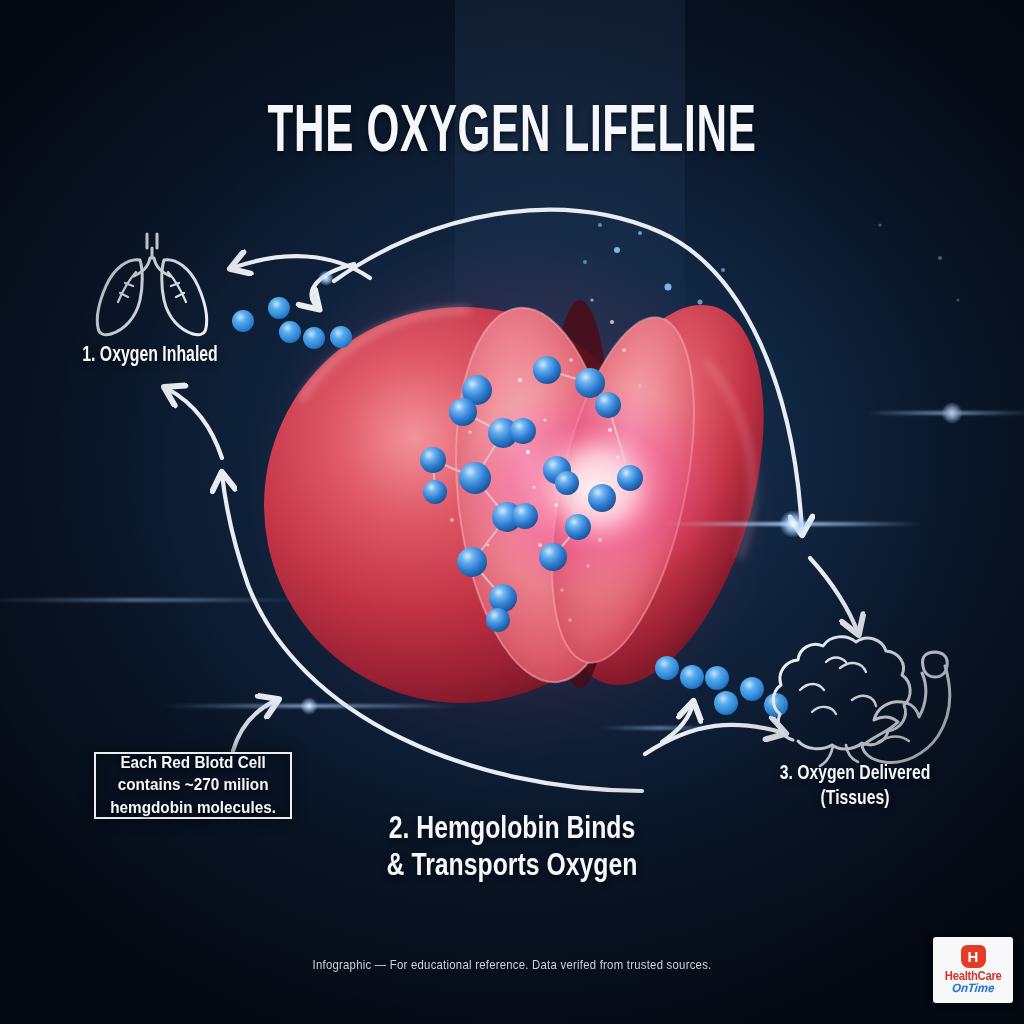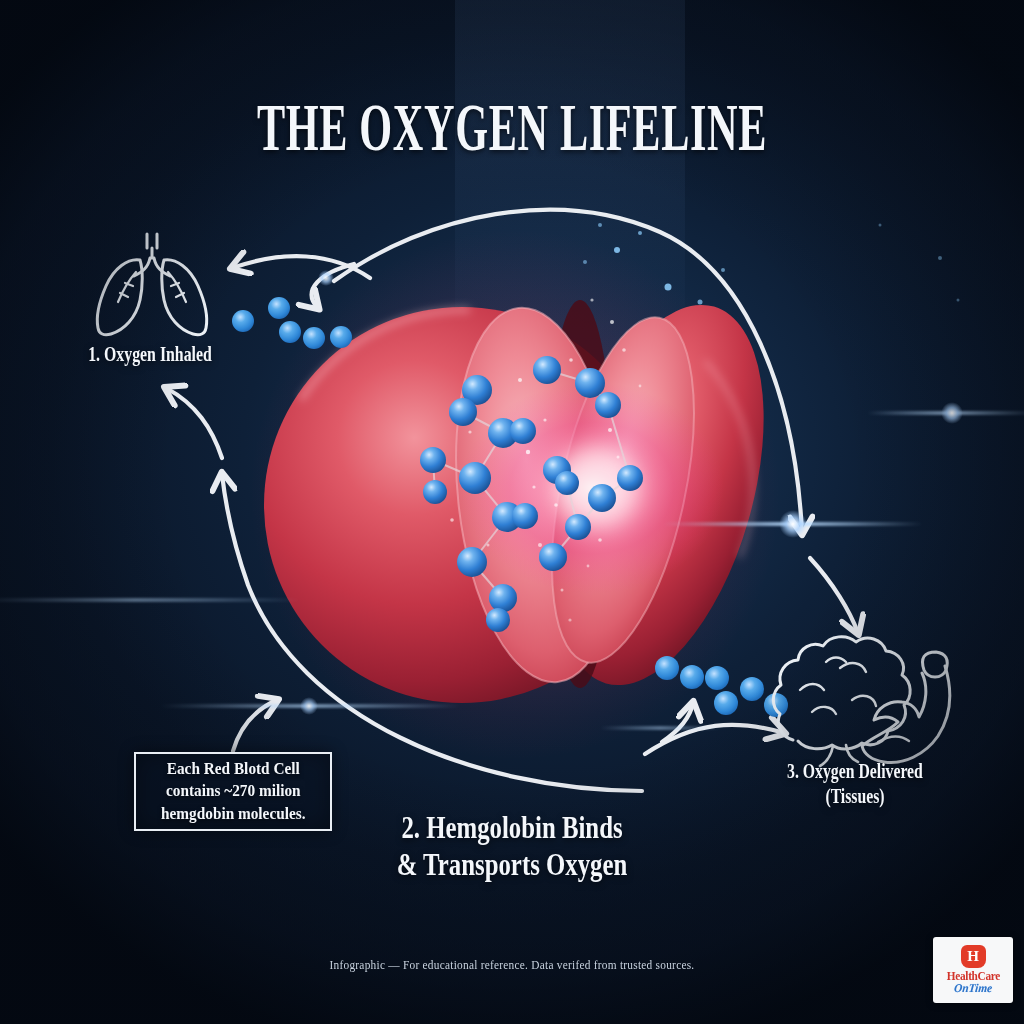--- a/index.html
+++ b/index.html
@@ -1,40 +1,40 @@
 <!DOCTYPE html>
 <html><head>
 <meta charset="utf-8">
 <style>
   html,body{margin:0;padding:0;background:#05090f;}
   .stage{position:relative;width:1024px;height:1024px;overflow:hidden;
-         font-family:Liberation Serif, serif;}
+         font-family:Liberation Sans, sans-serif;}
   .stage *{box-sizing:border-box;}
   .bg{position:absolute;inset:0;
       background:radial-gradient(ellipse 72% 62% at 54% 44%, #1a3a5f 0%, #0e2038 42%, #0a1628 68%, #081120 100%);}
   .beam{position:absolute;left:455px;top:0;width:230px;height:360px;pointer-events:none;
         background:linear-gradient(180deg,rgba(125,175,245,.12),rgba(125,175,245,0));}
   .vignette{position:absolute;inset:0;pointer-events:none;
         background:radial-gradient(ellipse 64% 58% at 50% 46%, rgba(0,0,0,0) 52%, rgba(4,9,18,.45) 85%, rgba(2,6,13,.78) 100%);}
   .flare,.streak,.glowdot{position:absolute;pointer-events:none;}
   .streak{height:4px;border-radius:2px;filter:blur(1px);
         background:linear-gradient(90deg,rgba(140,190,255,0),rgba(185,220,255,.85) 50%,rgba(140,190,255,0));}
   .glowdot{border-radius:50%;
         background:radial-gradient(circle,#ffffff 0%,rgba(170,210,255,.75) 35%,rgba(120,175,255,0) 70%);}
   .txt{position:absolute;color:#f4f7fb;font-weight:bold;text-align:center;line-height:1.22;
        text-shadow:0 2px 7px rgba(0,0,0,.6);}
   .title{top:94px;left:0;width:1024px;font-size:64px;letter-spacing:1px;line-height:1;
          transform:scaleX(.66) scaleY(1.05);transform-origin:center top;}
   .step1{top:341px;left:25px;width:250px;font-size:22px;transform:scaleX(.72);transform-origin:center top;}
   .step2{top:810px;left:312px;width:400px;font-size:31px;line-height:1.18;transform:scaleX(.8);transform-origin:center top;}
   .step3{top:759px;left:740px;width:230px;font-size:21px;line-height:1.2;transform:scaleX(.75);transform-origin:center top;}
-  .factbox{position:absolute;left:94px;top:752px;width:198px;height:79px;
+  .factbox{position:absolute;left:94px;top:752px;width:198px;height:67px;
            border:2.5px solid #e9eef4;background:rgba(8,18,34,.5);
            box-shadow:0 0 14px rgba(0,0,0,.45), inset 0 0 22px rgba(0,0,0,.35);
-           display:flex;align-items:center;justify-content:center;margin-left:40px;}
+           display:flex;align-items:center;justify-content:center;}
   .factbox-inner{color:#f4f7fb;font-weight:bold;font-size:17px;line-height:1.3;text-align:center;
            transform:scaleX(.9);transform-origin:center;text-shadow:0 2px 5px rgba(0,0,0,.6);}
   .footer{top:957px;left:0;width:1024px;font-size:13.5px;font-weight:normal;color:#c9d3df;
           transform:scaleX(.84);transform-origin:center top;text-shadow:none;letter-spacing:.3px;}
   .logo{position:absolute;left:933px;top:937px;width:80px;height:66px;background:#f7f8f9;border-radius:3px;
         display:flex;flex-direction:column;align-items:center;justify-content:center;box-shadow:0 1px 6px rgba(0,0,0,.5);}
   .logo-mark{width:25px;height:23px;background:#e23b28;border-radius:6px 6px 8px 8px;color:#ffffff;
         font-weight:bold;font-size:15px;display:flex;align-items:center;justify-content:center;margin-bottom:2px;}
   .logo-name{color:#d2342b;font-weight:bold;font-size:12px;letter-spacing:-.3px;line-height:1.05;transform:scaleX(.94);}
   .logo-sub{color:#2e74c8;font-weight:bold;font-style:italic;font-size:12px;line-height:1.1;

